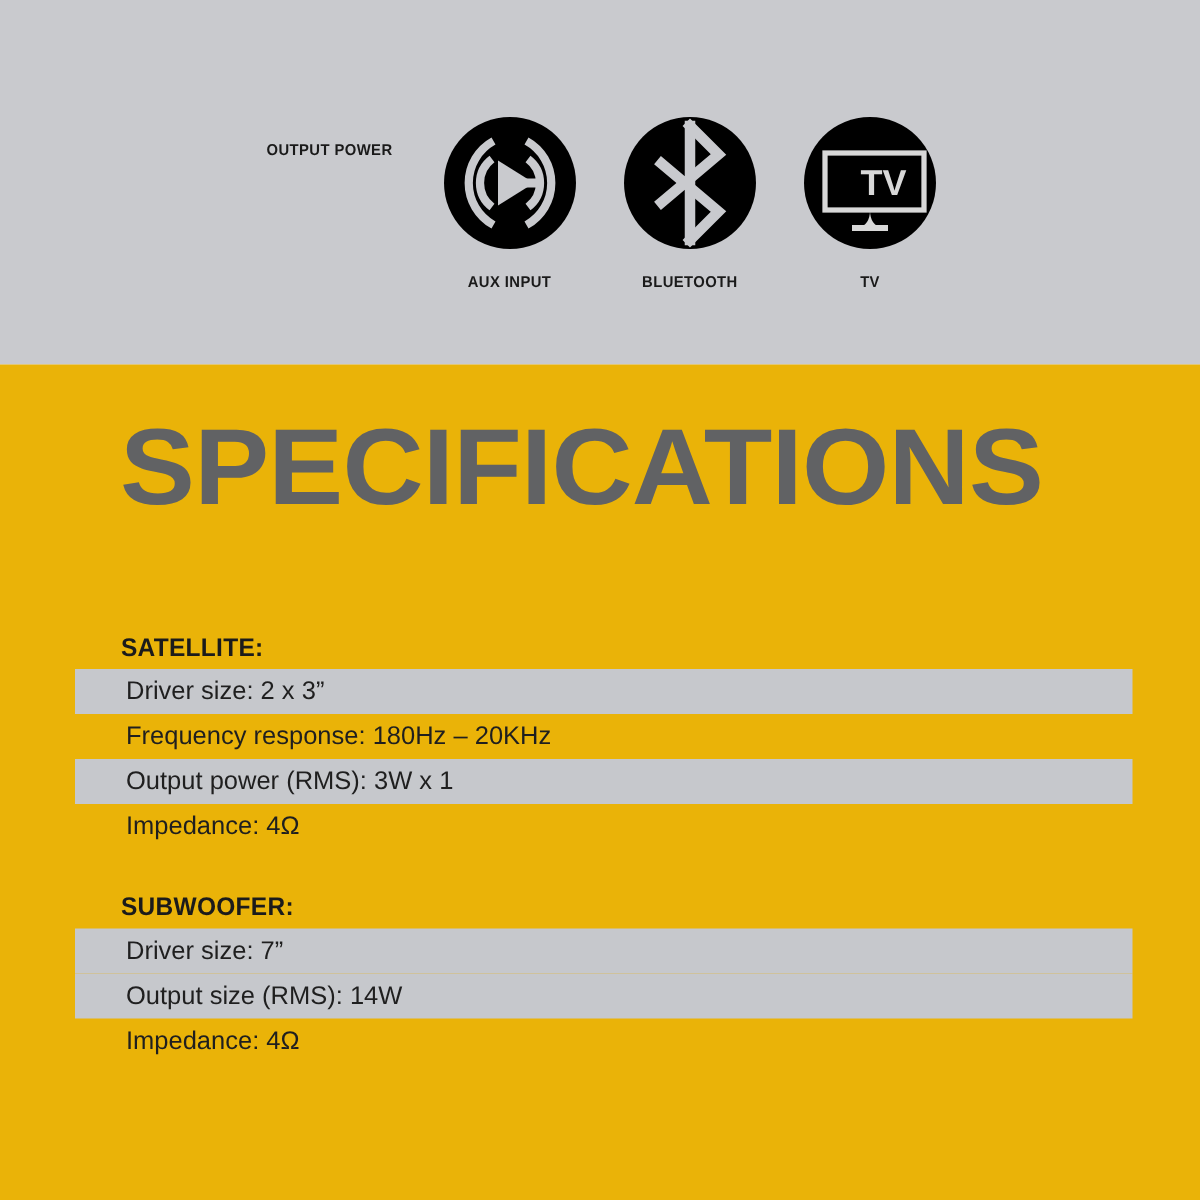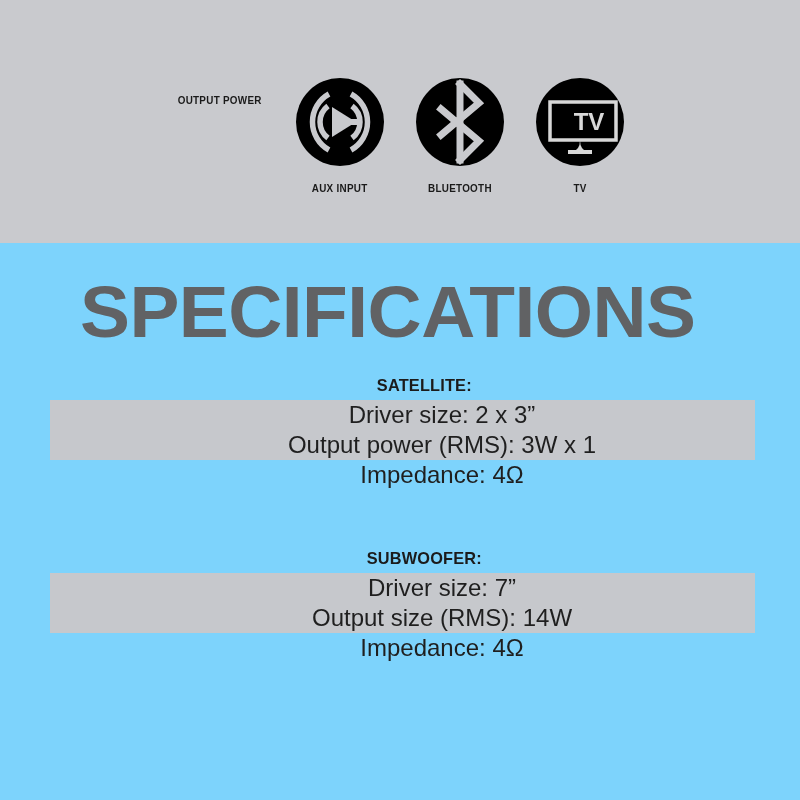--- a/index.html
+++ b/index.html
@@ -62,42 +62,42 @@
     transform: scaleX(0.94);
   }
 
   
   #spec-section {
     position: absolute;
     left: 0;
     top: 243px;
     width: 800px;
     height: 557px;
-    background: #7dd3fc;
-    text-align: center;
+    background: #eab308;
   }
   #spec-title {
     position: absolute;
     left: 80px;
     top: 33px;
     font-family: "Liberation Sans", sans-serif;
     font-size: 72px;
     line-height: 72px;
     font-weight: bold;
     color: #616264;
     letter-spacing: -0.5px;
     transform: scaleX(1.04);
     transform-origin: left top;
     white-space: nowrap;
   }
 
   .spec-group {
     position: absolute;
     left: 0;
     width: 800px;
+    margin-top: 46px;
   }
   #group-satellite { top: 132px; }
   #group-subwoofer { top: 305px; }
 
   .group-heading {
     font-family: "Liberation Sans", sans-serif;
     font-size: 17px;
     font-weight: bold;
     color: #1b1b1b;
     letter-spacing: 0.2px;
@@ -105,21 +105,21 @@
     height: 25px;
     line-height: 22px;
     transform: scaleX(0.96);
     transform-origin: left center;
     white-space: nowrap;
   }
   .spec-row {
     height: 30px;
     line-height: 30px;
     font-family: "Liberation Sans", sans-serif;
-    font-size: 24px;
+    font-size: 17px;
     color: #1f1f1f;
     padding-left: 84px;
     box-sizing: border-box;
     white-space: nowrap;
     position: relative;
   }
   .spec-row.banded::before {
     content: "";
     position: absolute;
     left: 50px;
@@ -205,20 +205,23 @@
 
 <div id="spec-section">
 
   <div id="spec-title">SPECIFICATIONS</div>
 
   <div class="spec-group" id="group-satellite">
     <div class="group-heading">SATELLITE:</div>
     <div class="spec-row banded">
       <span class="row-text">Driver size: 2 x 3”</span>
     </div>
+    <div class="spec-row">
+      <span class="row-text">Frequency response: 180Hz – 20KHz</span>
+    </div>
     <div class="spec-row banded">
       <span class="row-text">Output power (RMS): 3W x 1</span>
     </div>
     <div class="spec-row">
       <span class="row-text">Impedance: 4Ω</span>
     </div>
   </div>
 
   <div class="spec-group" id="group-subwoofer">
     <div class="group-heading">SUBWOOFER:</div>

